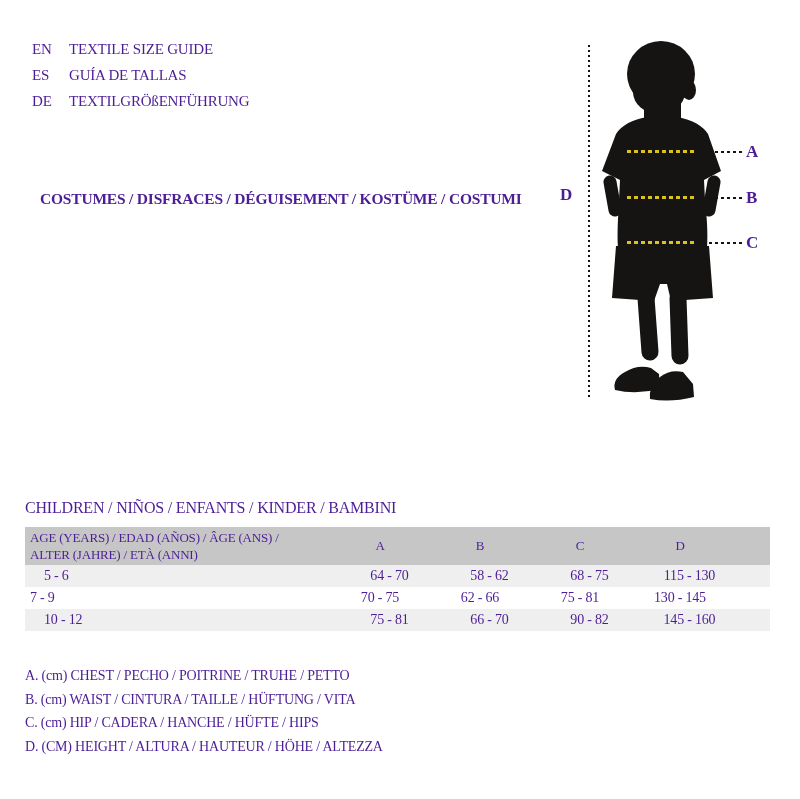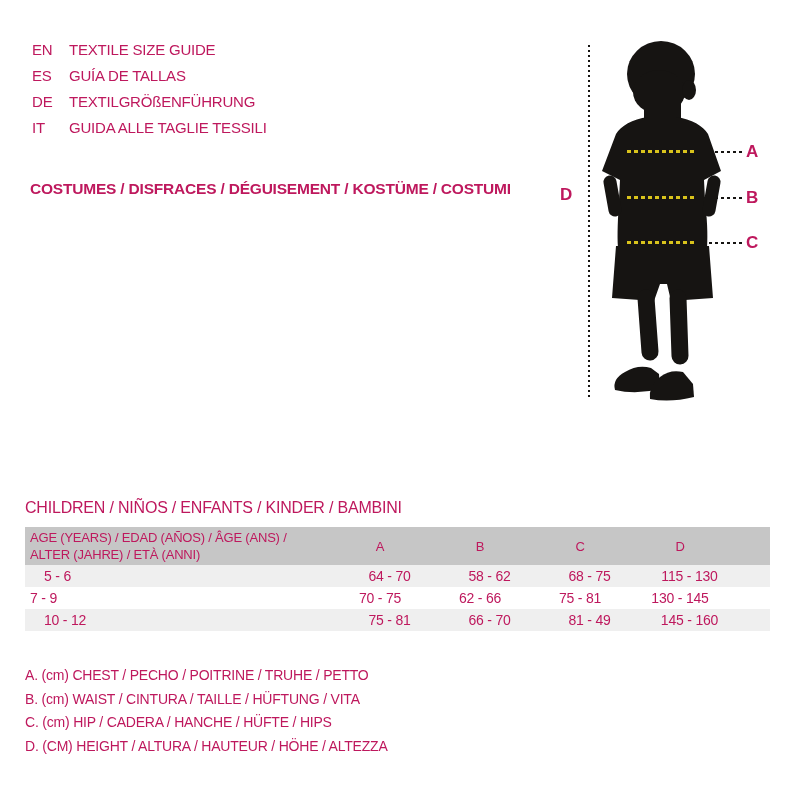--- a/index.html
+++ b/index.html
@@ -1,26 +1,26 @@
 <!DOCTYPE html>
 <html><head>
 <meta charset="utf-8">
 <style>
   html,body{margin:0;padding:0;background:#fff;}
   .page{
     position:relative;width:800px;height:799px;background:#ffffff;
-    font-family:Liberation Sans, sans-serif;
-    color:#be185d;overflow:hidden;
+    font-family:Liberation Serif, serif;
+    color:#4c1d95;overflow:hidden;
   }
   
   .lang-list{position:absolute;left:32px;top:36px;}
   .lang-row{display:flex;height:26px;align-items:center;font-size:15px;letter-spacing:-0.2px;}
   .lang-code{width:37px;flex:0 0 37px;}
   .category-title{
-    position:absolute;left:30px;top:180px;margin:0;
+    position:absolute;left:30px;top:180px;margin:10px;
     font-size:15.5px;font-weight:bold;letter-spacing:-0.2px;
   }
   
   .figure-svg{position:absolute;left:0;top:0;pointer-events:none;}
   .vline{
     position:absolute;left:588px;top:45px;width:2px;height:353px;
     background:repeating-linear-gradient(180deg,#161412 0 2px,transparent 2px 5px);
   }
   .dash{position:absolute;}
   .dash-yellow{
@@ -66,24 +66,20 @@
       <span class="lang-code">EN</span>
       <span class="lang-label">TEXTILE SIZE GUIDE</span>
     </div>
     <div class="lang-row">
       <span class="lang-code">ES</span>
       <span class="lang-label">GUÍA DE TALLAS</span>
     </div>
     <div class="lang-row">
       <span class="lang-code">DE</span>
       <span class="lang-label">TEXTILGRÖßENFÜHRUNG</span>
-    </div>
-    <div class="lang-row">
-      <span class="lang-code">IT</span>
-      <span class="lang-label">GUIDA ALLE TAGLIE TESSILI</span>
     </div>
   </div>
 
   <h1 class="category-title">COSTUMES / DISFRACES / DÉGUISEMENT / KOSTÜME / COSTUMI</h1>
 
   <svg class="figure-svg" width="800" height="799" viewBox="0 0 800 799" aria-hidden="true">
     <g fill="#161412" stroke="none">
 
       <ellipse cx="661" cy="74" rx="34" ry="33"></ellipse>
       <ellipse cx="659" cy="92" rx="26" ry="22"></ellipse>
@@ -159,21 +155,21 @@
         <td>70 - 75</td>
         <td>62 - 66</td>
         <td>75 - 81</td>
         <td>130 - 145</td>
         <td></td>
       </tr>
       <tr class="alt">
         <td class="age-c">10 - 12</td>
         <td>75 - 81</td>
         <td>66 - 70</td>
-        <td>81 - 49</td>
+        <td>90 - 82</td>
         <td>145 - 160</td>
         <td></td>
       </tr>
     </tbody>
   </table>
 
   <div class="legend">
     <div>A. (cm) CHEST / PECHO / POITRINE / TRUHE / PETTO</div>
     <div>B. (cm) WAIST / CINTURA / TAILLE / HÜFTUNG / VITA</div>
     <div>C. (cm) HIP / CADERA / HANCHE / HÜFTE / HIPS</div>

